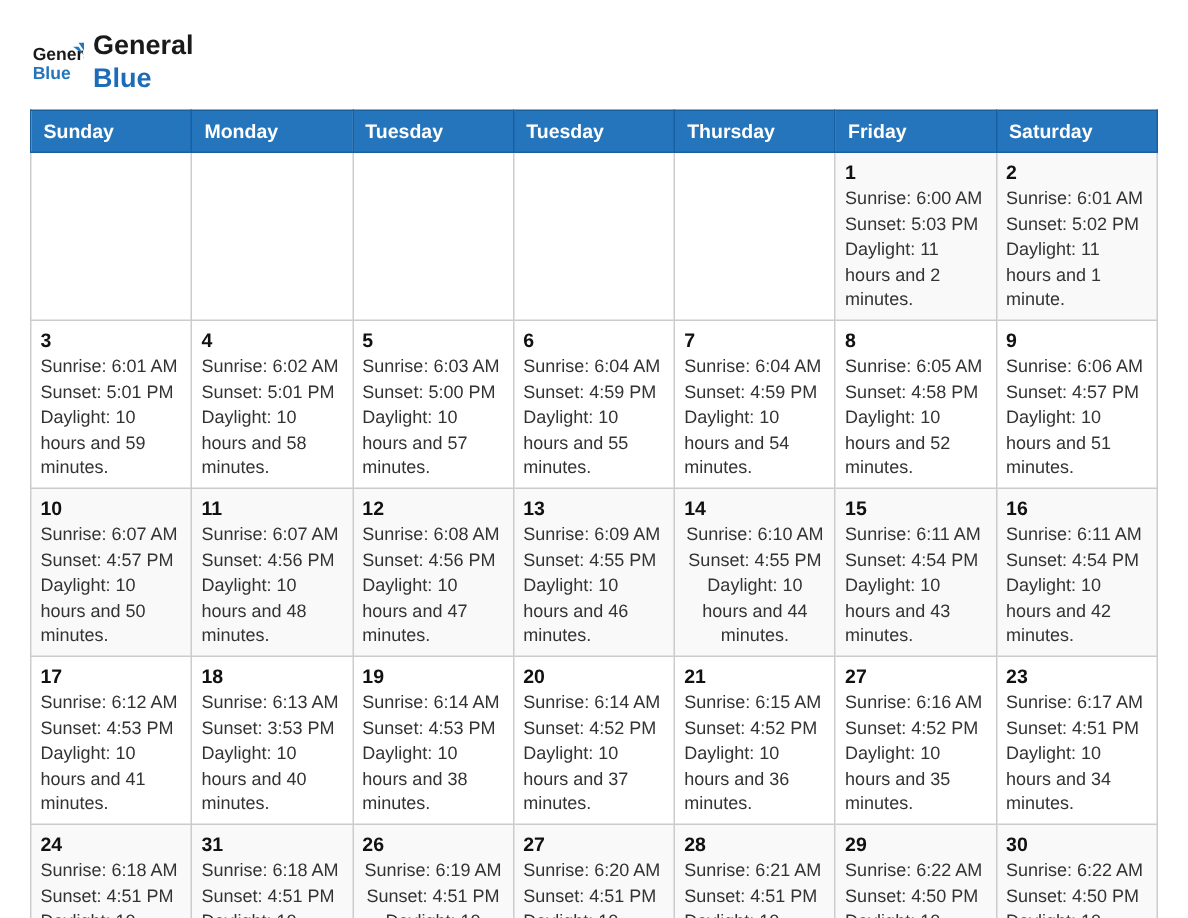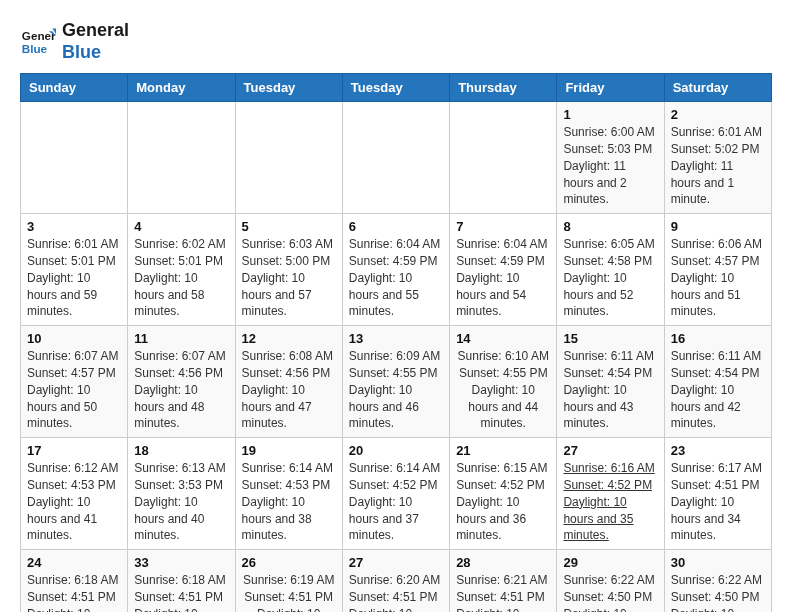--- a/index.html
+++ b/index.html
@@ -257,40 +257,40 @@
 Daylight: 10 hours and 37 minutes.</div>
         </td>
         <td>
           <span class="day-num">21</span>
           <div class="cell-info" style="white-space: pre-line;">Sunrise: 6:15 AM
 Sunset: 4:52 PM
 Daylight: 10 hours and 36 minutes.</div>
         </td>
         <td>
           <span class="day-num">27</span>
-          <div class="cell-info" style="white-space: pre-line; text-decoration: underline;">Sunrise: 6:16 AM
+          <div class="cell-info" style="white-space: pre-line;">Sunrise: 6:16 AM
 Sunset: 4:52 PM
 Daylight: 10 hours and 35 minutes.</div>
         </td>
         <td>
           <span class="day-num">23</span>
           <div class="cell-info" style="white-space: pre-line;">Sunrise: 6:17 AM
 Sunset: 4:51 PM
 Daylight: 10 hours and 34 minutes.</div>
         </td>
       </tr>
       <tr>
         <td>
           <span class="day-num">24</span>
           <div class="cell-info" style="white-space: pre-line;">Sunrise: 6:18 AM
 Sunset: 4:51 PM
 Daylight: 10 hours and 33 minutes.</div>
         </td>
         <td>
-          <span class="day-num">33</span>
+          <span class="day-num">31</span>
           <div class="cell-info" style="white-space: pre-line;">Sunrise: 6:18 AM
 Sunset: 4:51 PM
 Daylight: 10 hours and 32 minutes.</div>
         </td>
         <td>
           <span class="day-num">26</span>
           <div class="cell-info" style="white-space: pre-line; text-align: center;">Sunrise: 6:19 AM
 Sunset: 4:51 PM
 Daylight: 10 hours and 31 minutes.</div>
         </td>

